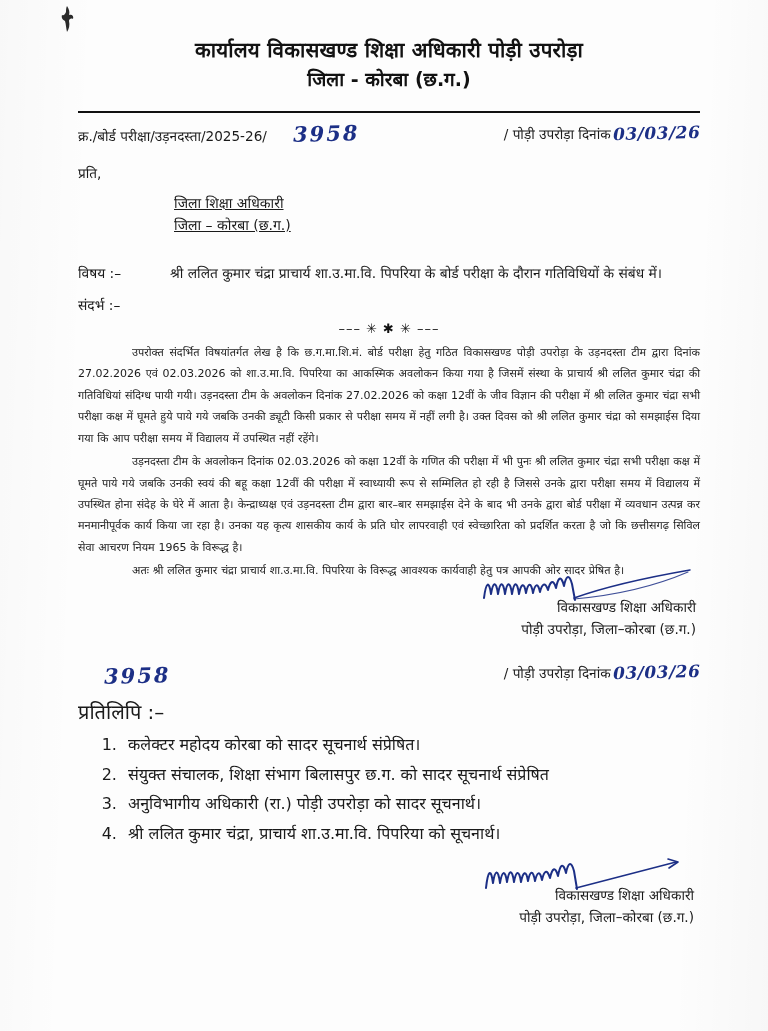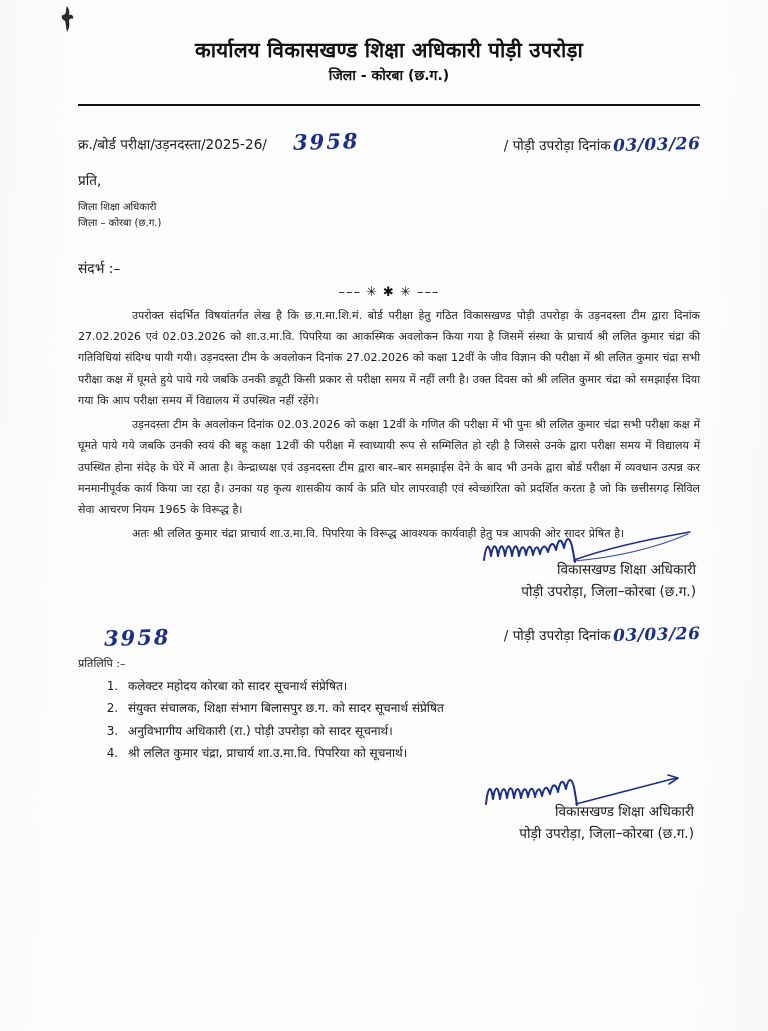--- a/index.html
+++ b/index.html
@@ -48,39 +48,39 @@
     padding-top: 37px;
   }
   .lh-line1 {
     font-size: 20.5px;
     font-weight: 700;
     letter-spacing: 0.2px;
     line-height: 1.35;
     color: #121212;
   }
   .lh-line2 {
-    font-size: 14px;
+    font-size: 19px;
     font-weight: 700;
     line-height: 1.5;
     color: #121212;
   }
 
   .rule {
     height: 0;
     border-top: 2.2px solid #111;
     margin: 18px 0 0 0;
     width: 100%;
   }
 
   
   .refrow {
     display: flex;
-    align-items: flex-end;
+    align-items: center;
     justify-content: space-between;
-    margin-top: 20px;
+    margin-top: 5px;
     font-size: 13.6px;
     line-height: 1.5;
   }
   .refrow-left {
     display: flex;
     align-items: baseline;
     gap: 0;
     white-space: nowrap;
   }
   .refrow-right {
@@ -108,23 +108,25 @@
     margin-left: 2px;
     letter-spacing: 0.5px;
   }
 
   .prati {
     font-size: 13.6px;
     margin-top: 13px;
   }
 
   .addressee {
+    margin-left: 96px;
     margin-top: 10px;
-    font-size: 10px;
+    font-size: 14px;
     line-height: 1.62;
+    text-decoration: underline;
   }
 
   
   .fieldblock {
     margin-top: 26px;
   }
   .field {
     display: flex;
     align-items: flex-start;
     font-size: 13.8px;
@@ -185,25 +187,25 @@
 
   
   .copysection { margin-top: 20px; }
   .copyrow {
     display: flex;
     align-items: flex-start;
     justify-content: space-between;
     font-size: 13.6px;
     line-height: 1.5;
   }
-  .pratilipi { font-size: 11px; margin-top: 1px; }
+  .pratilipi { font-size: 20px; margin-top: 7px; }
   ol.copylist {
     margin: 6px 0 0 0;
     padding-left: 44px;
-    font-size: 12px;
+    font-size: 16px;
     line-height: 1.78;
   }
   ol.copylist li { padding-left: 6px; margin-bottom: 1px; }
 
   .sigblock2 {
     margin-top: 36px;
     text-align: right;
     position: relative;
     font-size: 13.6px;
     line-height: 1.62;
@@ -240,20 +242,24 @@
     </div>
 
     <div class="prati">प्रति,</div>
 
     <div class="addressee">
       <div>जिला शिक्षा अधिकारी</div>
       <div>जिला – कोरबा (छ.ग.)</div>
     </div>
 
     <div class="fieldblock">
+      <div class="field">
+        <div class="field-label">विषय :–</div>
+        <div class="field-value">श्री ललित कुमार चंद्रा प्राचार्य शा.उ.मा.वि. पिपरिया के बोर्ड परीक्षा के दौरान गतिविधियों के संबंध में।</div>
+      </div>
       <div class="field">
         <div class="field-label">संदर्भ :–</div>
       </div>
     </div>
 
     <div class="divider">––– ✳ ✱ ✳ –––</div>
 
     <p class="para indent">उपरोक्त संदर्भित विषयांतर्गत लेख है कि छ.ग.मा.शि.मं. बोर्ड परीक्षा हेतु गठित विकासखण्ड पोड़ी उपरोड़ा के उड़नदस्ता टीम द्वारा दिनांक 27.02.2026 एवं 02.03.2026 को शा.उ.मा.वि. पिपरिया का आकस्मिक अवलोकन किया गया है जिसमें संस्था के प्राचार्य श्री ललित कुमार चंद्रा की गतिविधियां संदिग्ध पायी गयी। उड़नदस्ता टीम के अवलोकन दिनांक 27.02.2026 को कक्षा 12वीं के जीव विज्ञान की परीक्षा में श्री ललित कुमार चंद्रा सभी परीक्षा कक्ष में घूमते हुये पाये गये जबकि उनकी ड्यूटी किसी प्रकार से परीक्षा समय में नहीं लगी है। उक्त दिवस को श्री ललित कुमार चंद्रा को समझाईस दिया गया कि आप परीक्षा समय में विद्यालय में उपस्थित नहीं रहेंगे।</p>
     <p class="para indent">उड़नदस्ता टीम के अवलोकन दिनांक 02.03.2026 को कक्षा 12वीं के गणित की परीक्षा में भी पुनः श्री ललित कुमार चंद्रा सभी परीक्षा कक्ष में घूमते पाये गये जबकि उनकी स्वयं की बहू कक्षा 12वीं की परीक्षा में स्वाध्यायी रूप से सम्मिलित हो रही है जिससे उनके द्वारा परीक्षा समय में विद्यालय में उपस्थित होना संदेह के घेरे में आता है। केन्द्राध्यक्ष एवं उड़नदस्ता टीम द्वारा बार–बार समझाईस देने के बाद भी उनके द्वारा बोर्ड परीक्षा में व्यवधान उत्पन्न कर मनमानीपूर्वक कार्य किया जा रहा है। उनका यह कृत्य शासकीय कार्य के प्रति घोर लापरवाही एवं स्वेच्छारिता को प्रदर्शित करता है जो कि छत्तीसगढ़ सिविल सेवा आचरण नियम 1965 के विरूद्ध है।</p>
     <p class="para indent">अतः श्री ललित कुमार चंद्रा प्राचार्य शा.उ.मा.वि. पिपरिया के विरूद्ध आवश्यक कार्यवाही हेतु पत्र आपकी ओर सादर प्रेषित है।</p>

